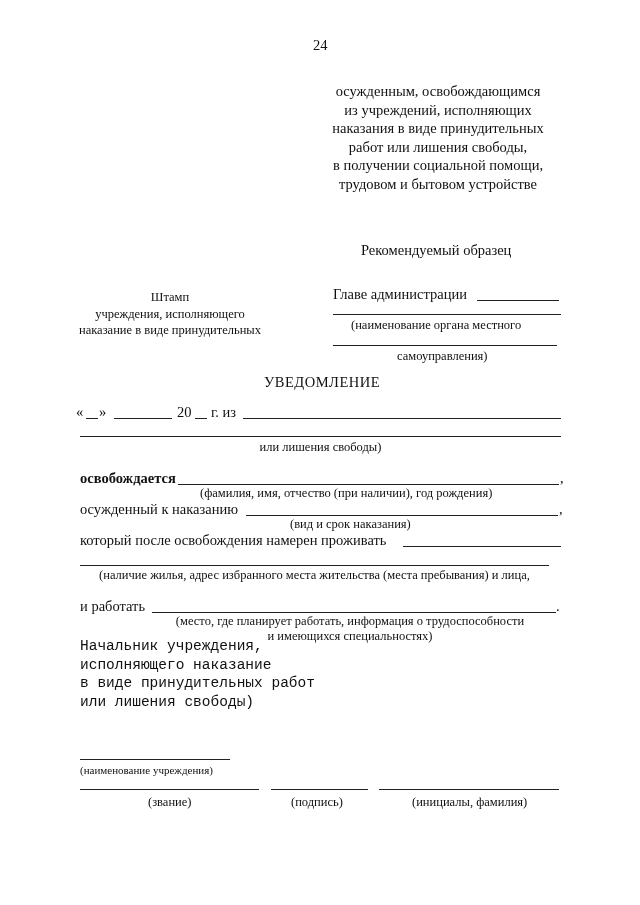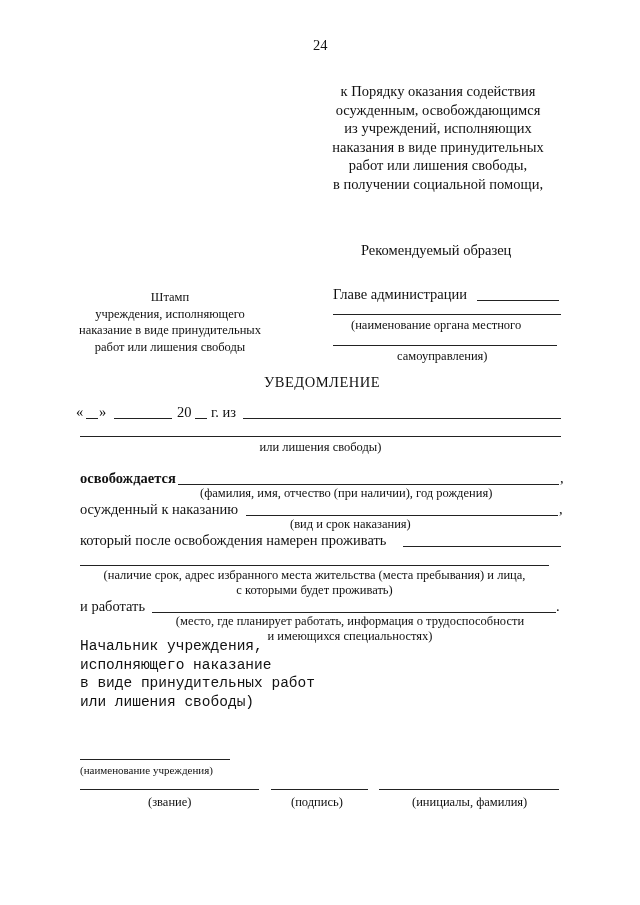--- a/index.html
+++ b/index.html
@@ -15,35 +15,34 @@
     .lh16 { line-height: 16.5px; }
     .lh15 { line-height: 15px; }
     .blk { display: block; }
   </style>
 </head>
 <body>
 
 <div class="abs t14" style="left:313px; top:37px;">24</div>
 
 <div class="abs center t14 lh18" style="left:318px; top:82px; width:240px;">
-  <span class="blk">к Порядку оказания содействия</span>
   <span class="blk">осужденным, освобождающимся</span>
   <span class="blk">из учреждений, исполняющих</span>
   <span class="blk">наказания в виде принудительных</span>
   <span class="blk">работ или лишения свободы,</span>
   <span class="blk">в получении социальной помощи,</span>
+  <span class="blk">трудовом и бытовом устройстве</span>
 </div>
 
 <div class="abs t14" style="left:361px; top:242px;">Рекомендуемый образец</div>
 
 <div class="abs center t12 lh16" style="left:60px; top:289px; width:220px;">
   <span class="blk">Штамп</span>
   <span class="blk">учреждения, исполняющего</span>
   <span class="blk">наказание в виде принудительных</span>
-  <span class="blk">работ или лишения свободы</span>
 </div>
 
 <div class="abs t14" style="left:333px; top:286px;">Главе администрации</div>
 <div class="line" style="left:477px; top:300px; width:82px;"></div>
 <div class="line" style="left:333px; top:314px; width:228px;"></div>
 <div class="abs t12" style="left:351px; top:318px;">(наименование органа местного</div>
 <div class="line" style="left:333px; top:345px; width:224px;"></div>
 <div class="abs t12" style="left:397px; top:349px;">самоуправления)</div>
 
 <div class="abs t14" style="left:264px; top:374px; letter-spacing:0.5px;">УВЕДОМЛЕНИЕ</div>
@@ -68,22 +67,21 @@
 
 <div class="abs t14" style="left:80px; top:501px;">осужденный к наказанию</div>
 <div class="line" style="left:246px; top:515px; width:312px;"></div>
 <div class="abs t14" style="left:559px; top:501px;">,</div>
 <div class="abs t12" style="left:290px; top:517px;">(вид и срок наказания)</div>
 
 <div class="abs t14" style="left:80px; top:532px;">который после освобождения намерен проживать</div>
 <div class="line" style="left:403px; top:546px; width:158px;"></div>
 <div class="line" style="left:80px; top:565px; width:469px;"></div>
 <div class="abs center t12 lh15" style="left:80px; top:568px; width:469px;">
-  <span class="blk">(наличие срок, адрес избранного места жительства (места пребывания) и лица,</span>
-  <span class="blk">с которыми будет проживать)</span>
+  <span class="blk">(наличие жилья, адрес избранного места жительства (места пребывания) и лица,</span>
 </div>
 
 <div class="abs t14" style="left:80px; top:598px;">и работать</div>
 <div class="line" style="left:152px; top:612px; width:404px;"></div>
 <div class="abs t14" style="left:556px; top:598px;">.</div>
 <div class="abs center t12 lh15" style="left:150px; top:614px; width:400px;">
   <span class="blk">(место, где планирует работать, информация о трудоспособности</span>
   <span class="blk">и имеющихся специальностях)</span>
 </div>
 

